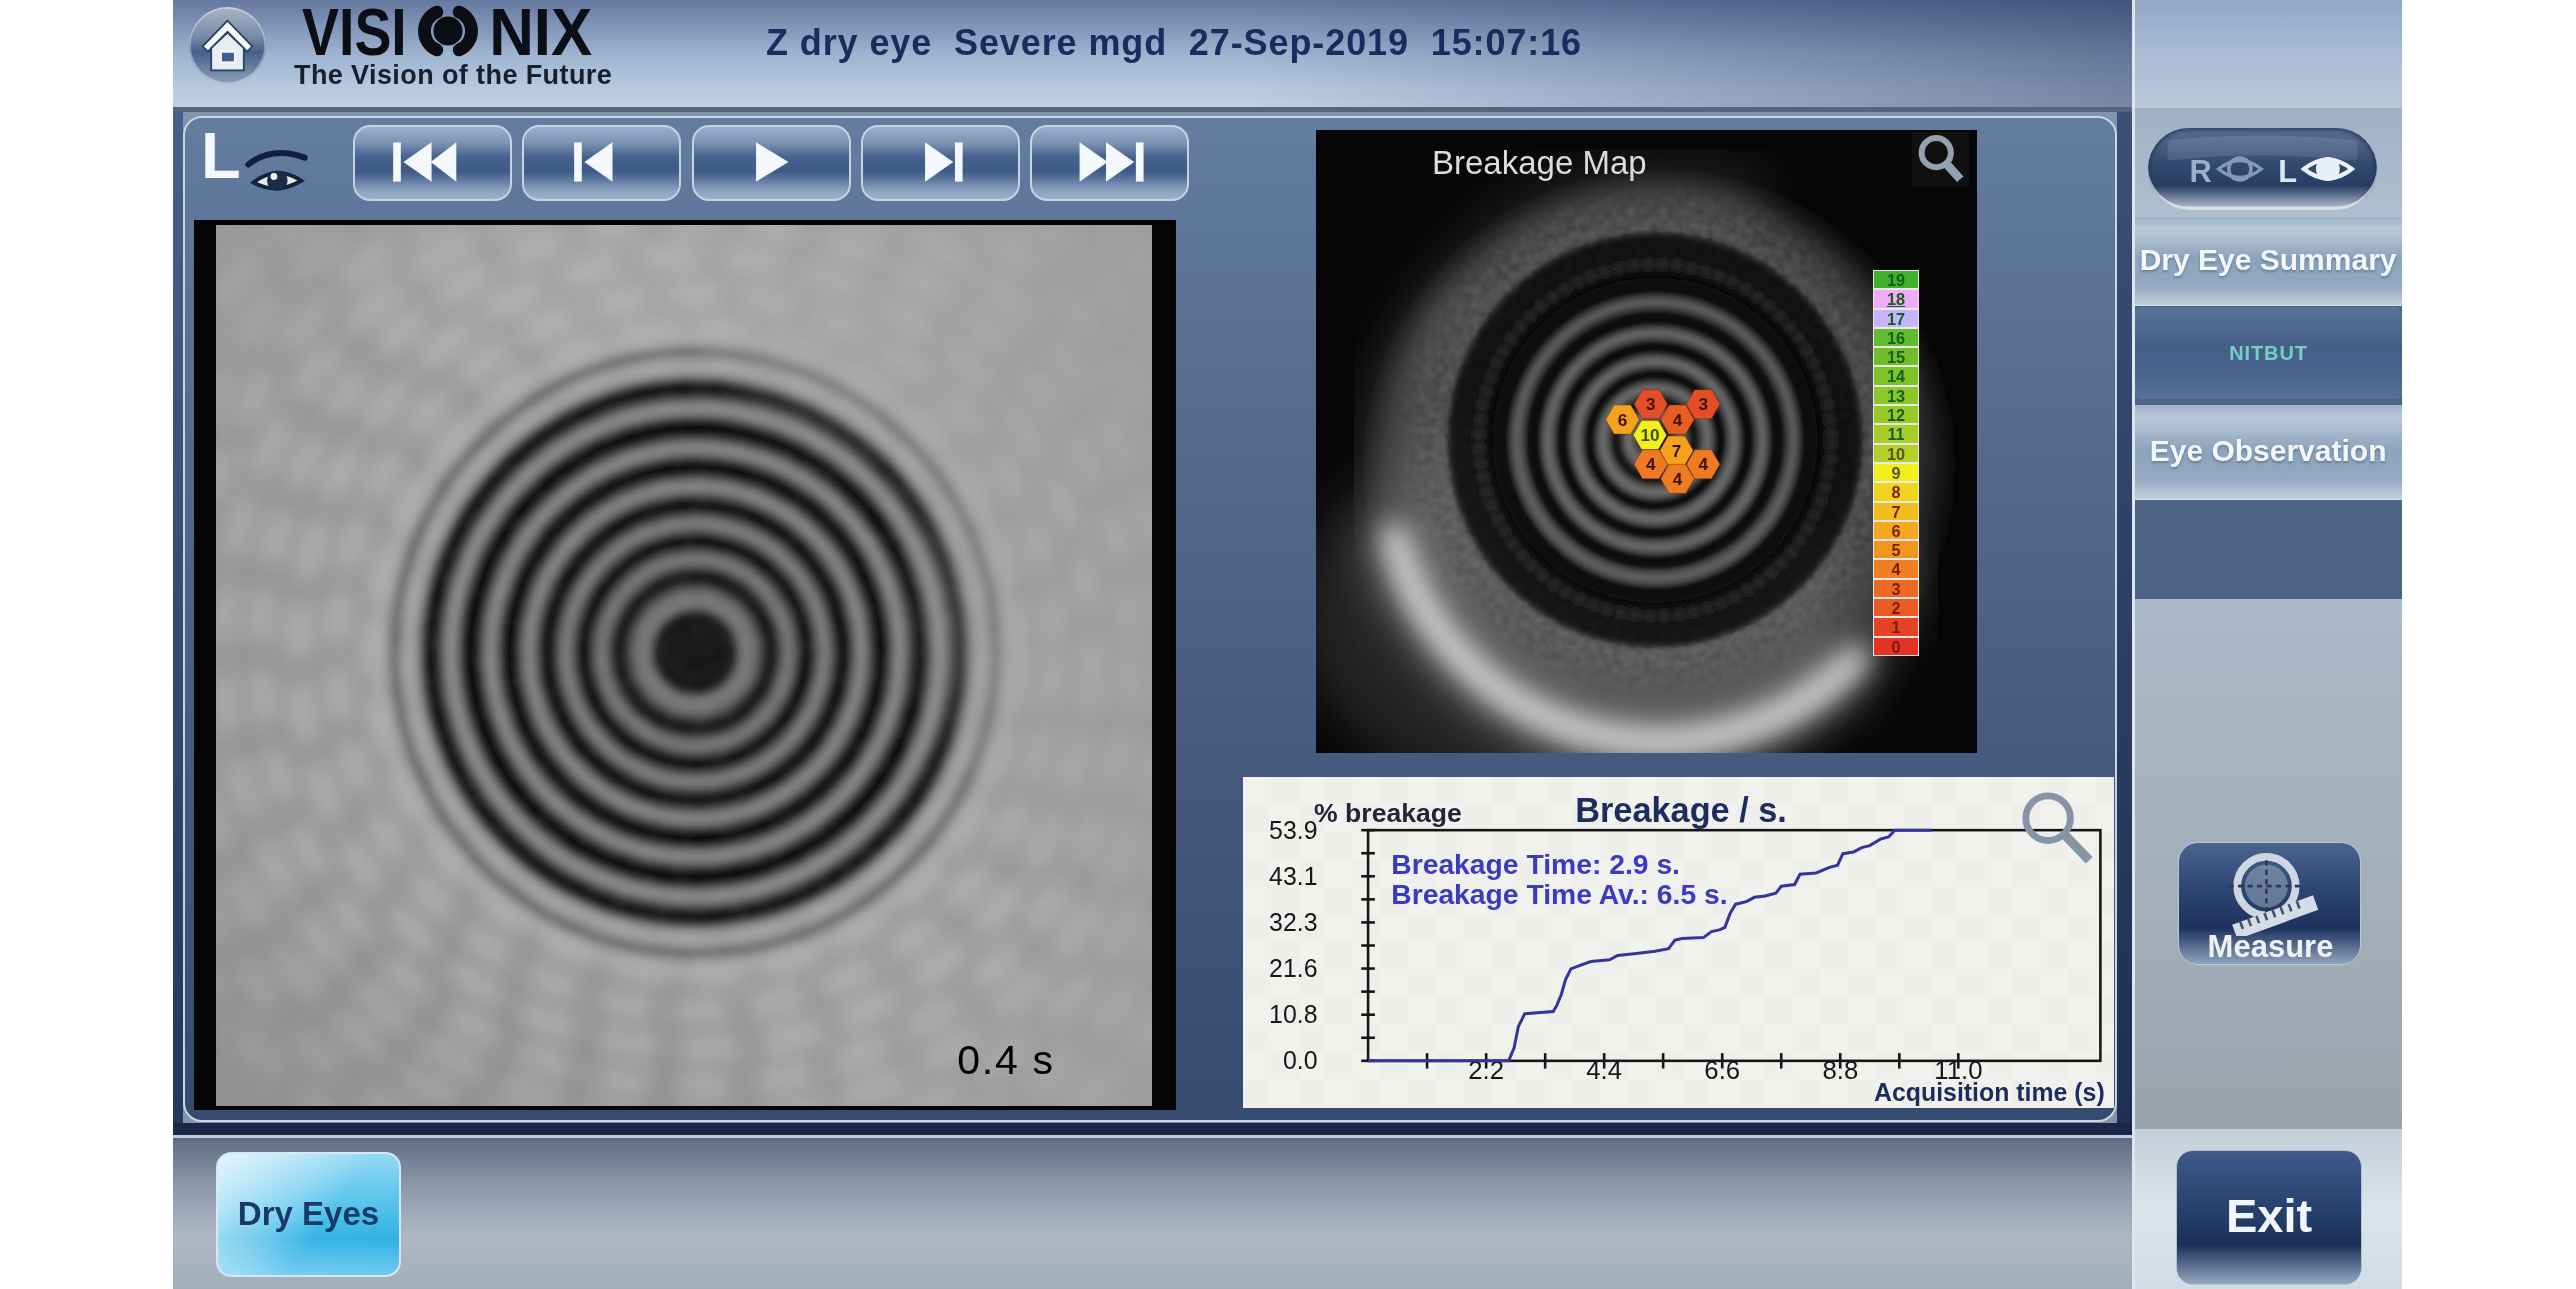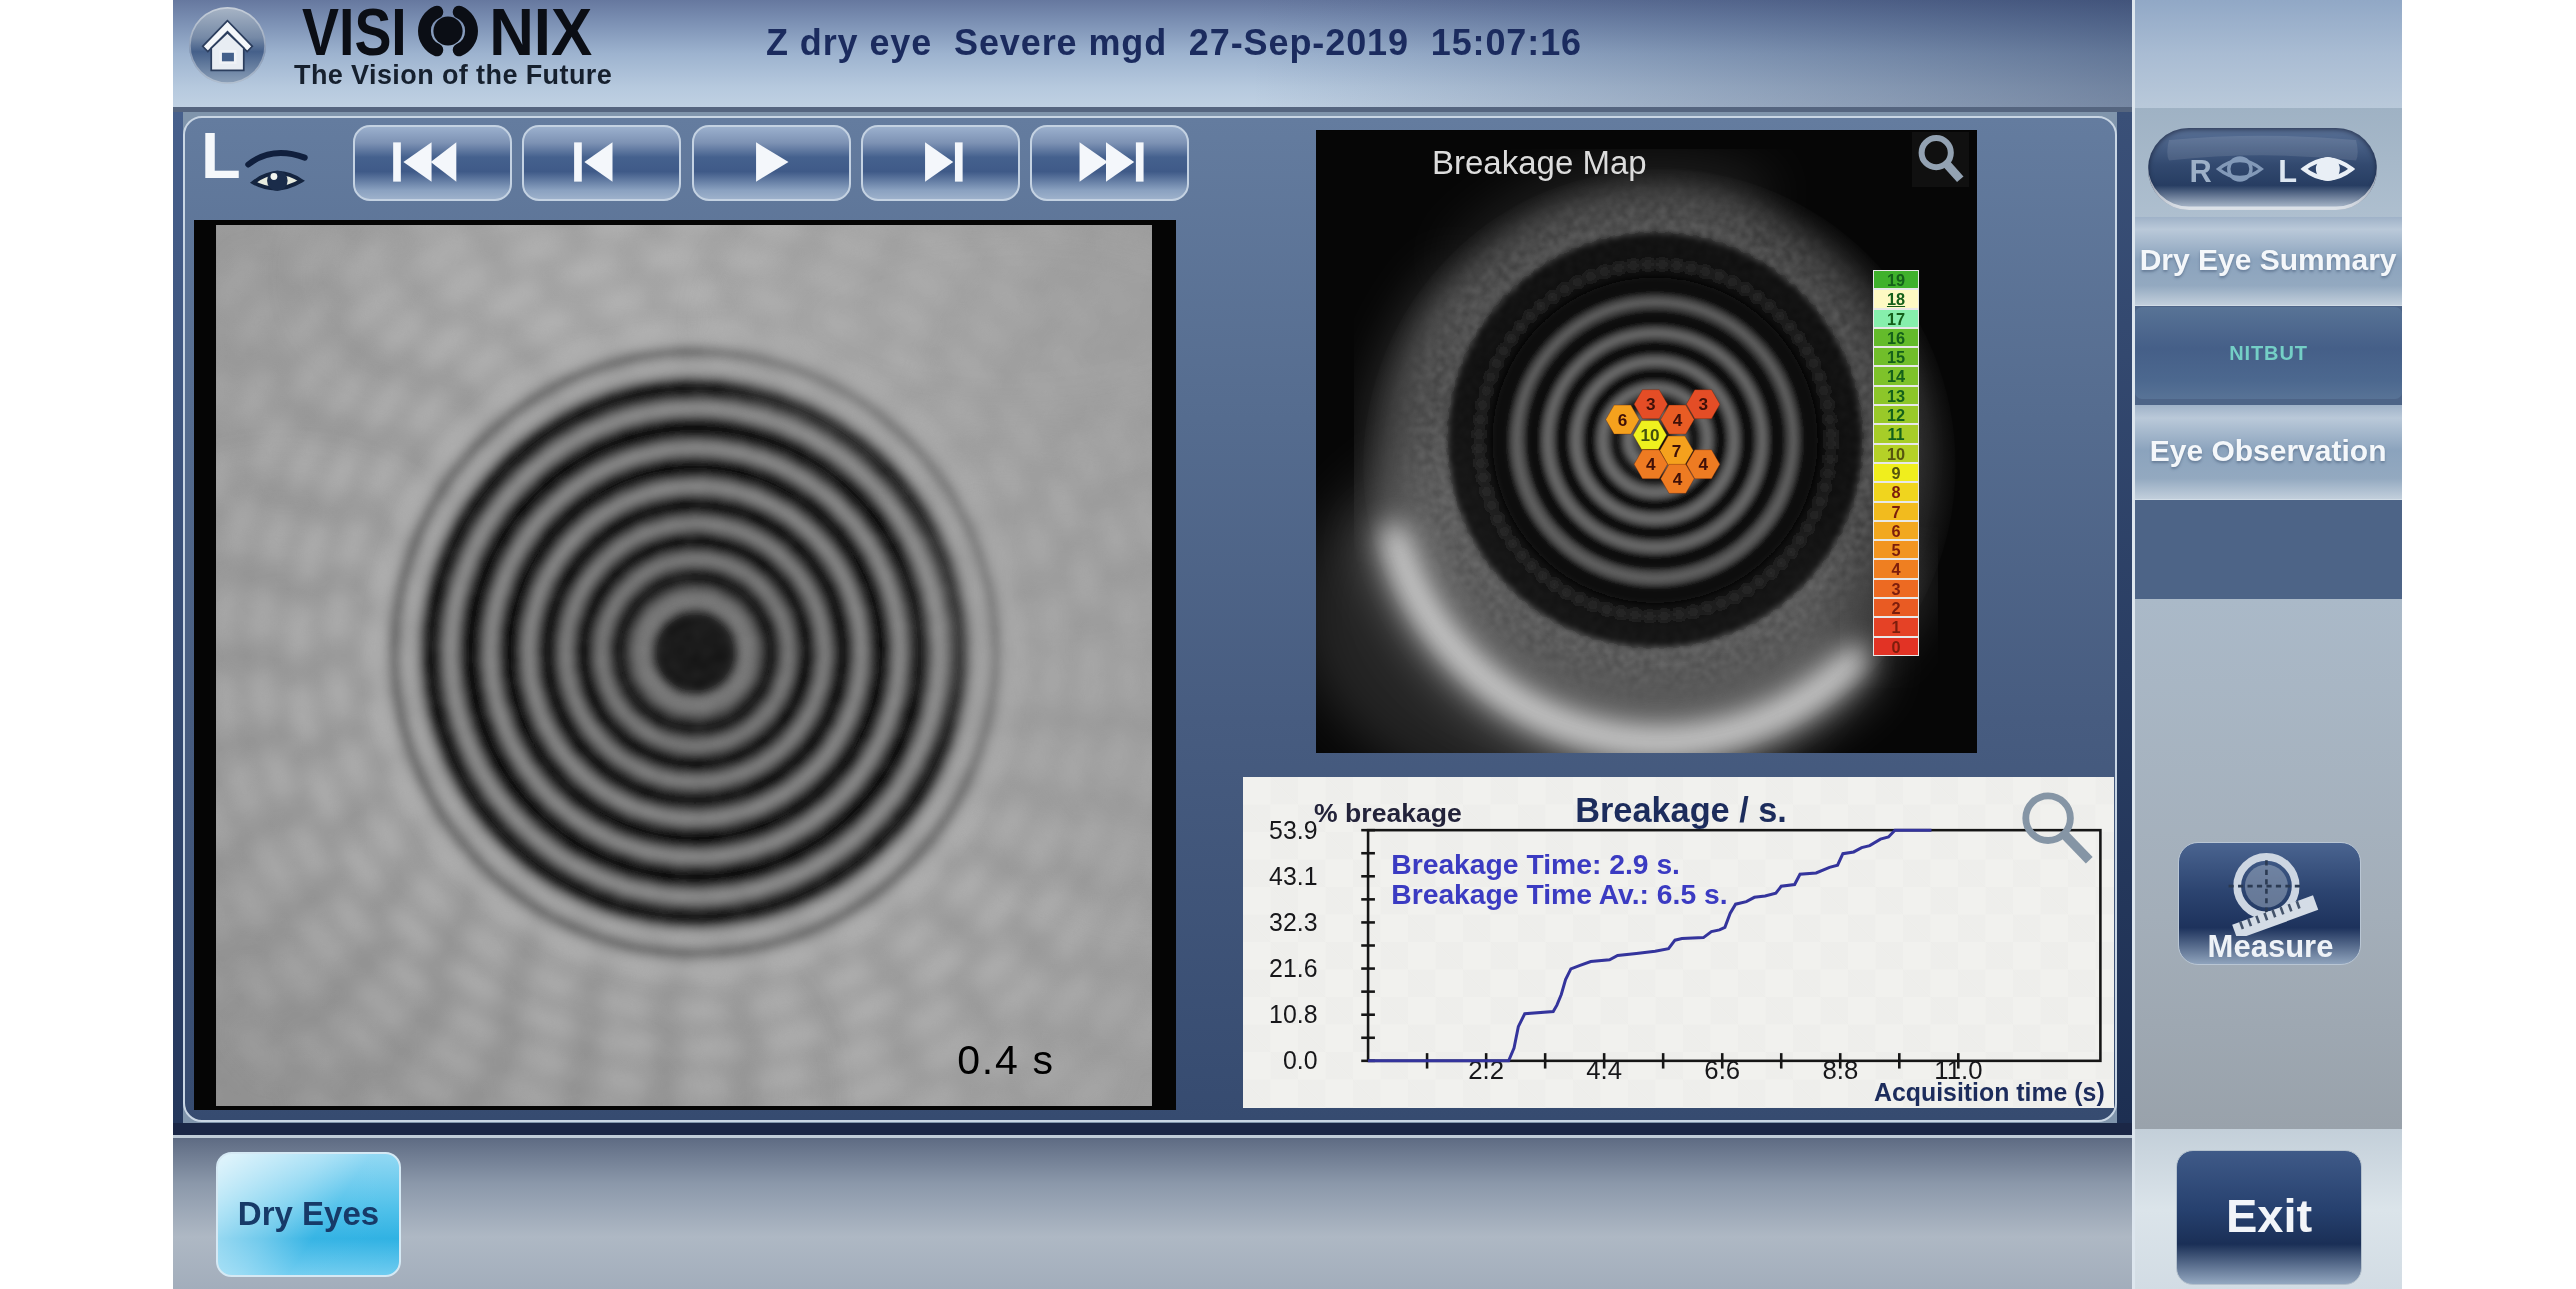--- a/index.html
+++ b/index.html
@@ -320,22 +320,22 @@
     </svg>
     <div class="abs" id="bmap-title">Breakage Map</div>
     <div class="abs" id="bmap-mag">
       <svg width="57" height="55" viewBox="0 0 66 64">
         <circle cx="28" cy="24" r="17" fill="none" stroke="#93a2b2" stroke-width="7"></circle>
         <line x1="40" y1="37" x2="56" y2="55" stroke="#93a2b2" stroke-width="10"></line>
       </svg>
     </div>
     <div class="abs" id="scale">
       <div class="scell" style="background:#3fb12c;color:#14601a;">19</div>
-      <div class="scell" style="background:#fef9c3;color:#14601a;text-decoration:underline;">18</div>
-      <div class="scell" style="background:#86efac;color:#14601a;">17</div>
+      <div class="scell" style="background:#f0abfc;color:#14601a;text-decoration:underline;">18</div>
+      <div class="scell" style="background:#c4b5fd;color:#14601a;">17</div>
       <div class="scell" style="background:#64bb2b;color:#14601a;">16</div>
       <div class="scell" style="background:#71be2a;color:#14601a;">15</div>
       <div class="scell" style="background:#7ec22a;color:#14601a;">14</div>
       <div class="scell" style="background:#8cc629;color:#14601a;">13</div>
       <div class="scell" style="background:#99c929;color:#14601a;">12</div>
       <div class="scell" style="background:#a7cd28;color:#14601a;">11</div>
       <div class="scell" style="background:#b5d127;color:#55550e;">10</div>
       <div class="scell" style="background:#f0ee1d;color:#55550e;">9</div>
       <div class="scell" style="background:#f0d51e;color:#7c1d0c;">8</div>
       <div class="scell" style="background:#f2bb1e;color:#7c1d0c;">7</div>

